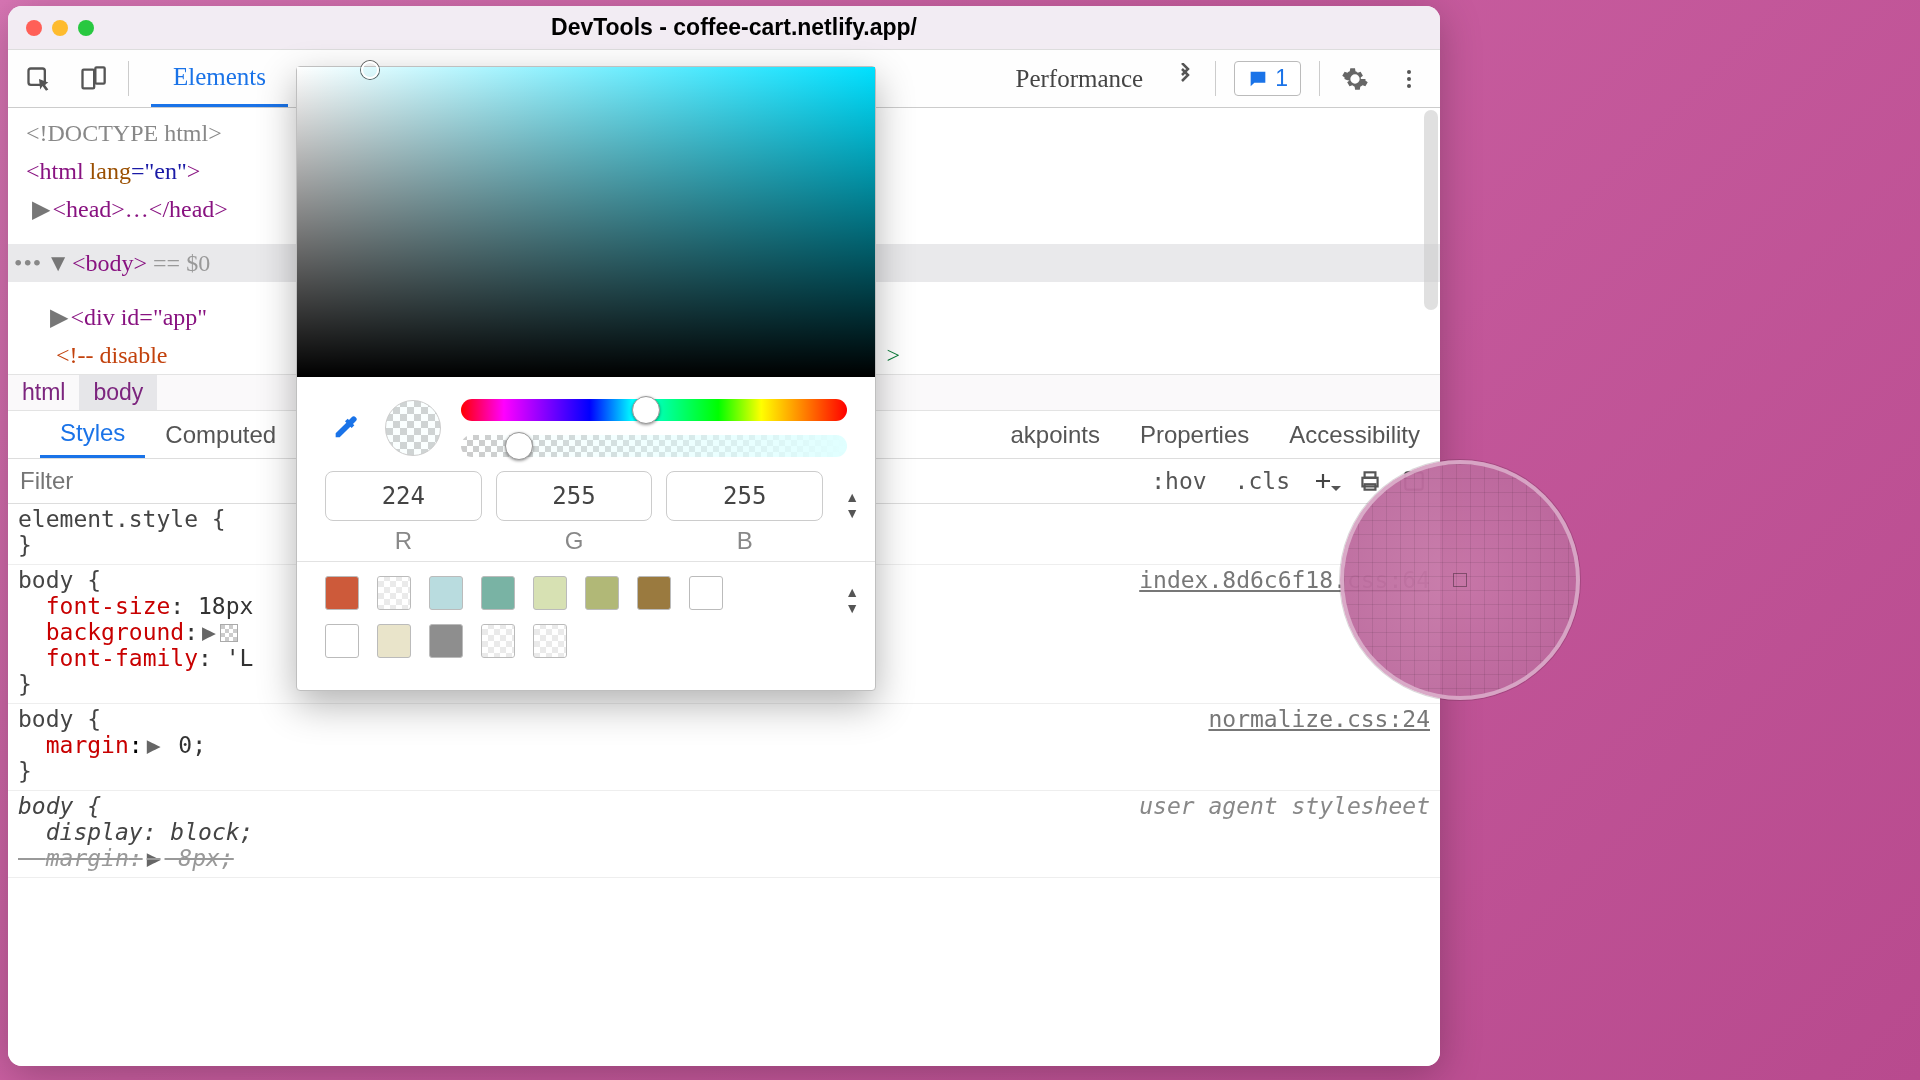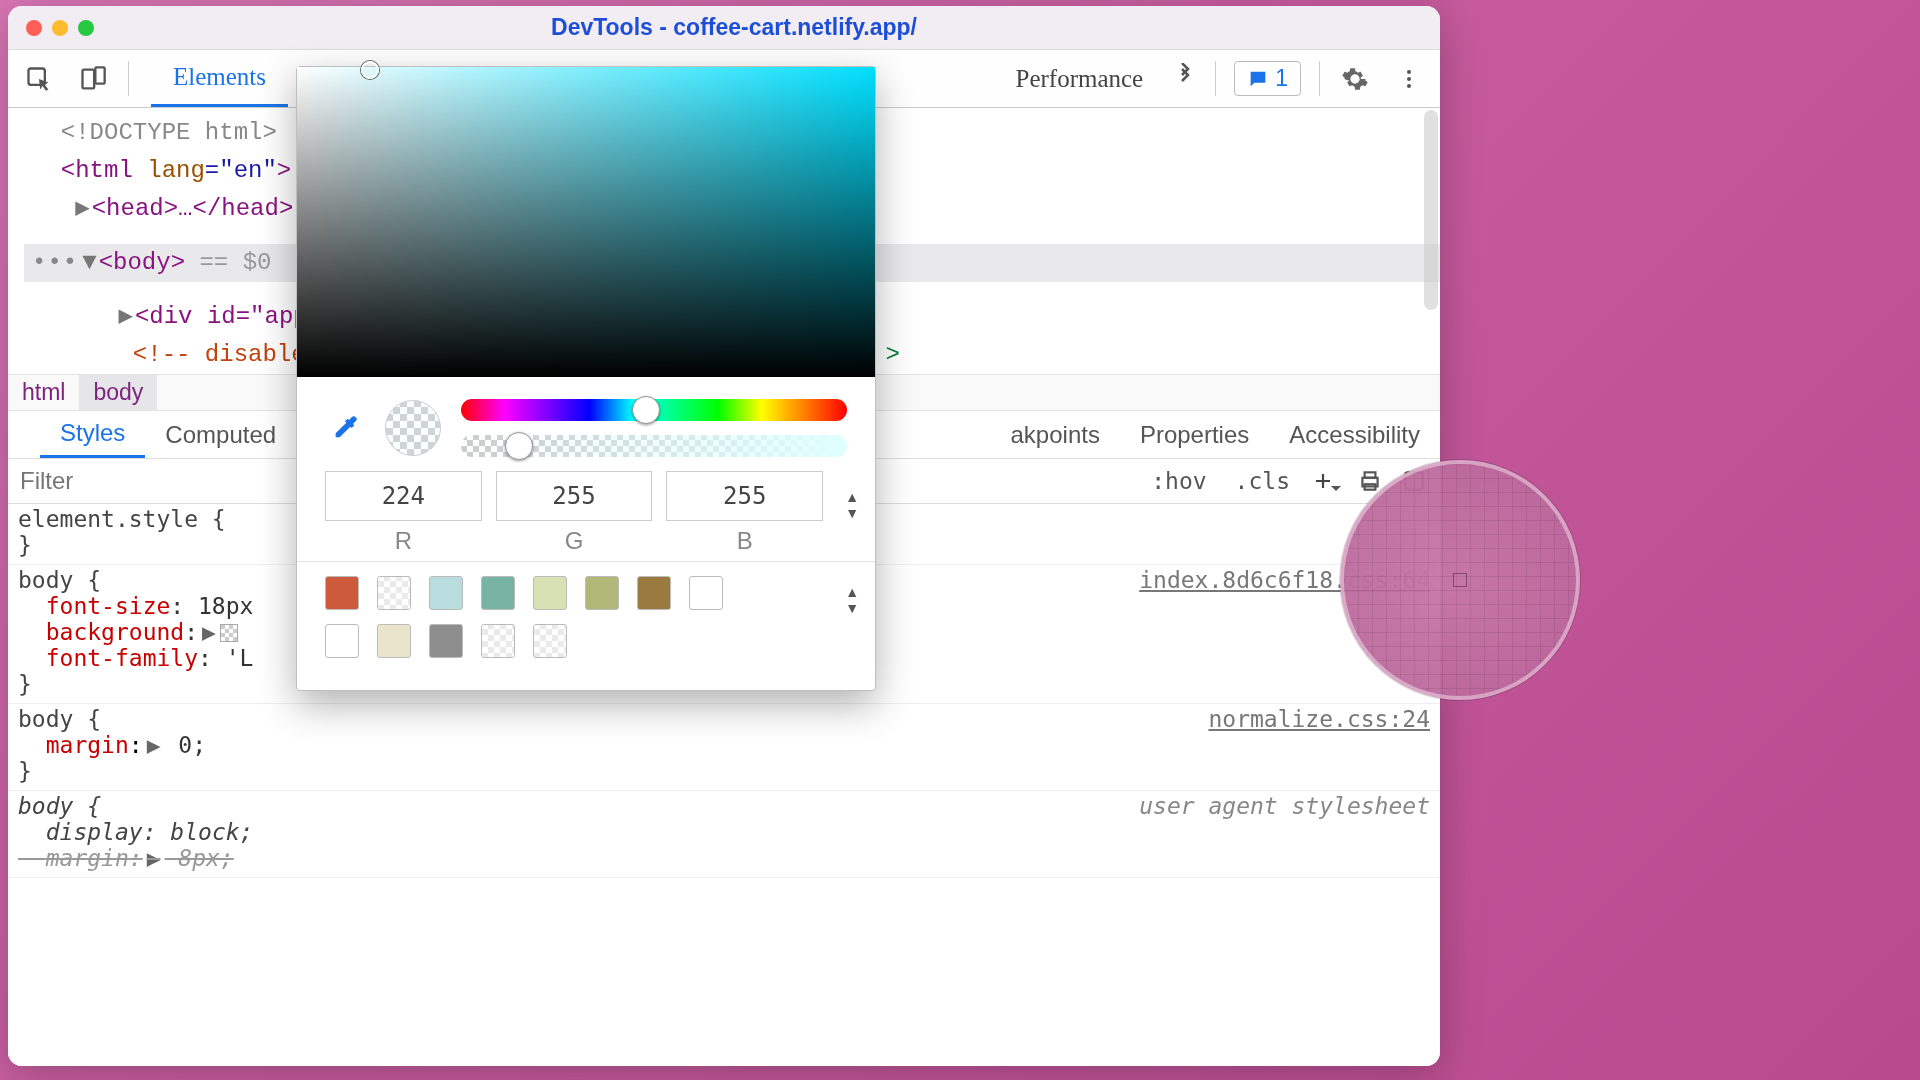--- a/index.html
+++ b/index.html
@@ -18,38 +18,38 @@
   overflow: hidden;
 }
 .titlebar {
   height: 44px; display:flex; align-items:center; padding: 0 18px; gap:12px;
   background:#f2ecf3;
   border-bottom:1px solid #ddd;
 }
 .traffic { display:flex; gap:10px; }
 .dot { width:16px;height:16px;border-radius:50%; }
 .red{background:#ff5f57} .yellow{background:#febb2e} .green{background:#28c840}
-.title { flex:1; text-align:center; font-weight:600; font-size:23px; color:#1d4ed8; margin-left:-60px;}
+.title { flex:1; text-align:center; font-weight:600; font-size:23px; color:#000000; margin-left:-60px;}
 .toolbar {
   height: 58px; display:flex; align-items:center; gap:4px;
   background:#fefefe; border-bottom:1px solid #ccc; padding:0 6px;
 }
 .tbtn { width:50px;height:50px; display:flex;align-items:center;justify-content:center;
   color:#555; border-radius:4px; cursor:pointer;}
 .tabs { display:flex; align-items:stretch; height:100%; margin-left:12px; flex:1; position:relative;}
 .tab { padding: 0 22px; display:flex; align-items:center; color:#444; cursor:pointer; font-size:25px;font-family:Liberation Serif, serif;}
 .tab.active { border-bottom:3px solid #1a73e8; color:#1a73e8;}
 .issue-badge { display:flex; align-items:center; gap:6px; background:#fff;
   border:1px solid #bbb; border-radius:4px; padding:3px 12px; margin:0 8px; color:#1a73e8;font-weight:500;}
 .divider-v{width:1px;height:60%;background:#ccc;margin:0 6px;}
 
 .split { display:flex; height: calc(100% - 102px);}
 .left { width: 100%; display:flex; flex-direction:column; position:relative;}
 
-.dom { padding:6px 8px 0 24px; font-family: Liberation Mono, monospace; font-size:24px;
+.dom { padding:6px 8px 0 6px; font-family: Liberation Serif, serif; font-size:24px;
   background:#fff; position:relative;}
 .dom .line{ white-space:pre; line-height:38px; color:#888;}
 .tag{color:#881280} .attr{color:#9a4f00} .val{color:#1a1aa6}
 .sel-row{ background:#e9e9eb; margin:16px -8px; padding:0 8px;}
 .eq0{color:#999}
 .arrow{color:#777; margin-right:2px;}
 .ellipsis-dots{color:#888;letter-spacing:1px;margin-right:4px;}
 
 .crumb-bar { display:flex; gap:0; background:#faf9fa; border-top:1px solid #e3e3e3; border-bottom:1px solid #e3e3e3; font-size:23px;}
 .crumb { padding:4px 14px; color:#7c257e; cursor:pointer;}
@@ -110,21 +110,21 @@
   background:
     linear-gradient(90deg, rgba(224,255,255,0), rgba(224,255,255,1)),
     repeating-conic-gradient(#ccc 0 25%, #fff 0 50%) 0/12px 12px;
 }
 .thumb{ position:absolute; top:50%; transform:translate(-50%,-50%);
   width:28px;height:28px;border-radius:50%;background:#fff;border:1px solid #999;
   box-shadow:0 1px 3px rgba(0,0,0,.4);}
 .rgba{ display:flex; gap:14px; padding:4px 52px 6px 28px; align-items:center; position:relative;}
 .num-col{flex:1; text-align:center;}
 .num-input{ width:100%; height:50px; border:1px solid #ccc; text-align:center;
-  font-size:24px; font-family:Menlo,monospace; color:#444; border-radius:0;}
+  font-size:24px; font-family:Menlo,monospace; color:#444; border-radius:8px;}
 .num-label{ color:#888; font-size:24px; margin-top:6px;}
 .stepper{ position:absolute; right:16px; top:18px; height:40px; display:flex; flex-direction:column; justify-content:center; color:#555; font-size:14px;cursor:pointer;}
 .palette{ border-top:1px solid #e2e2e2; padding:14px 28px 18px 28px; position:relative;}
 .prow{display:flex; gap:18px; margin-bottom:14px;}
 .sw{width:34px;height:34px;border:1px solid #bbb;border-radius:3px;}
 .sw.checker::after{content:"";display:block;width:100%;height:100%;
   background:repeating-conic-gradient(#ccc 0 25%, #fff 0 50%) 0/12px 12px; border-radius:2px;opacity:.4;}
 .palette .stepper{right:16px; top:18px;}
 
 

